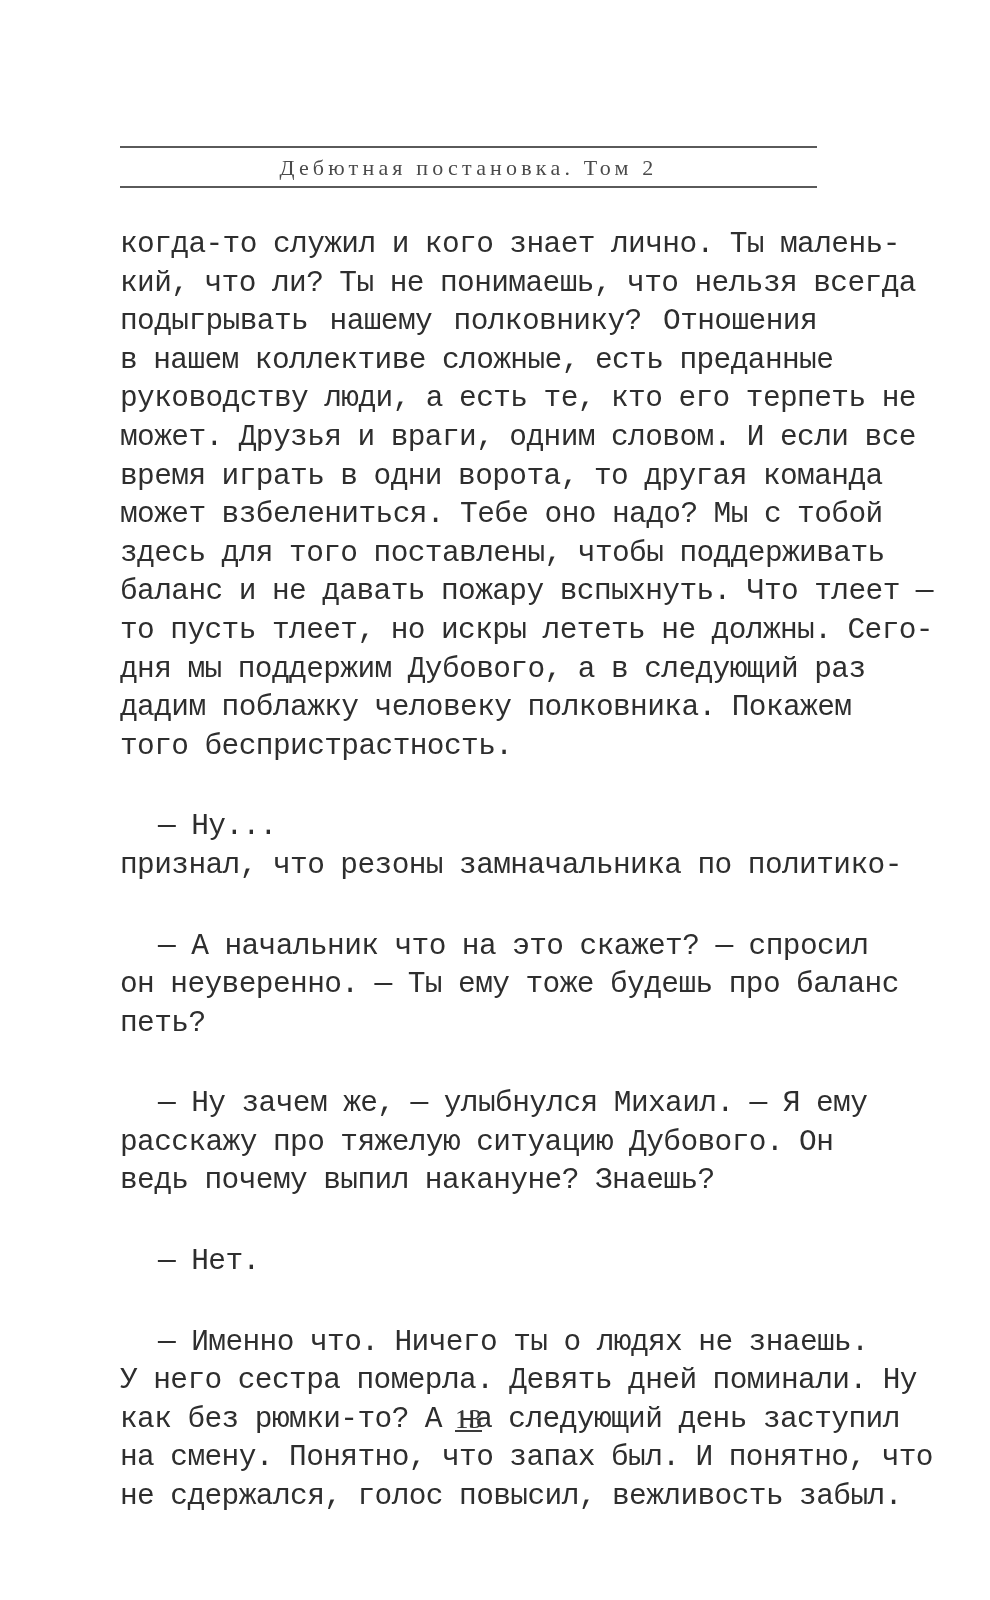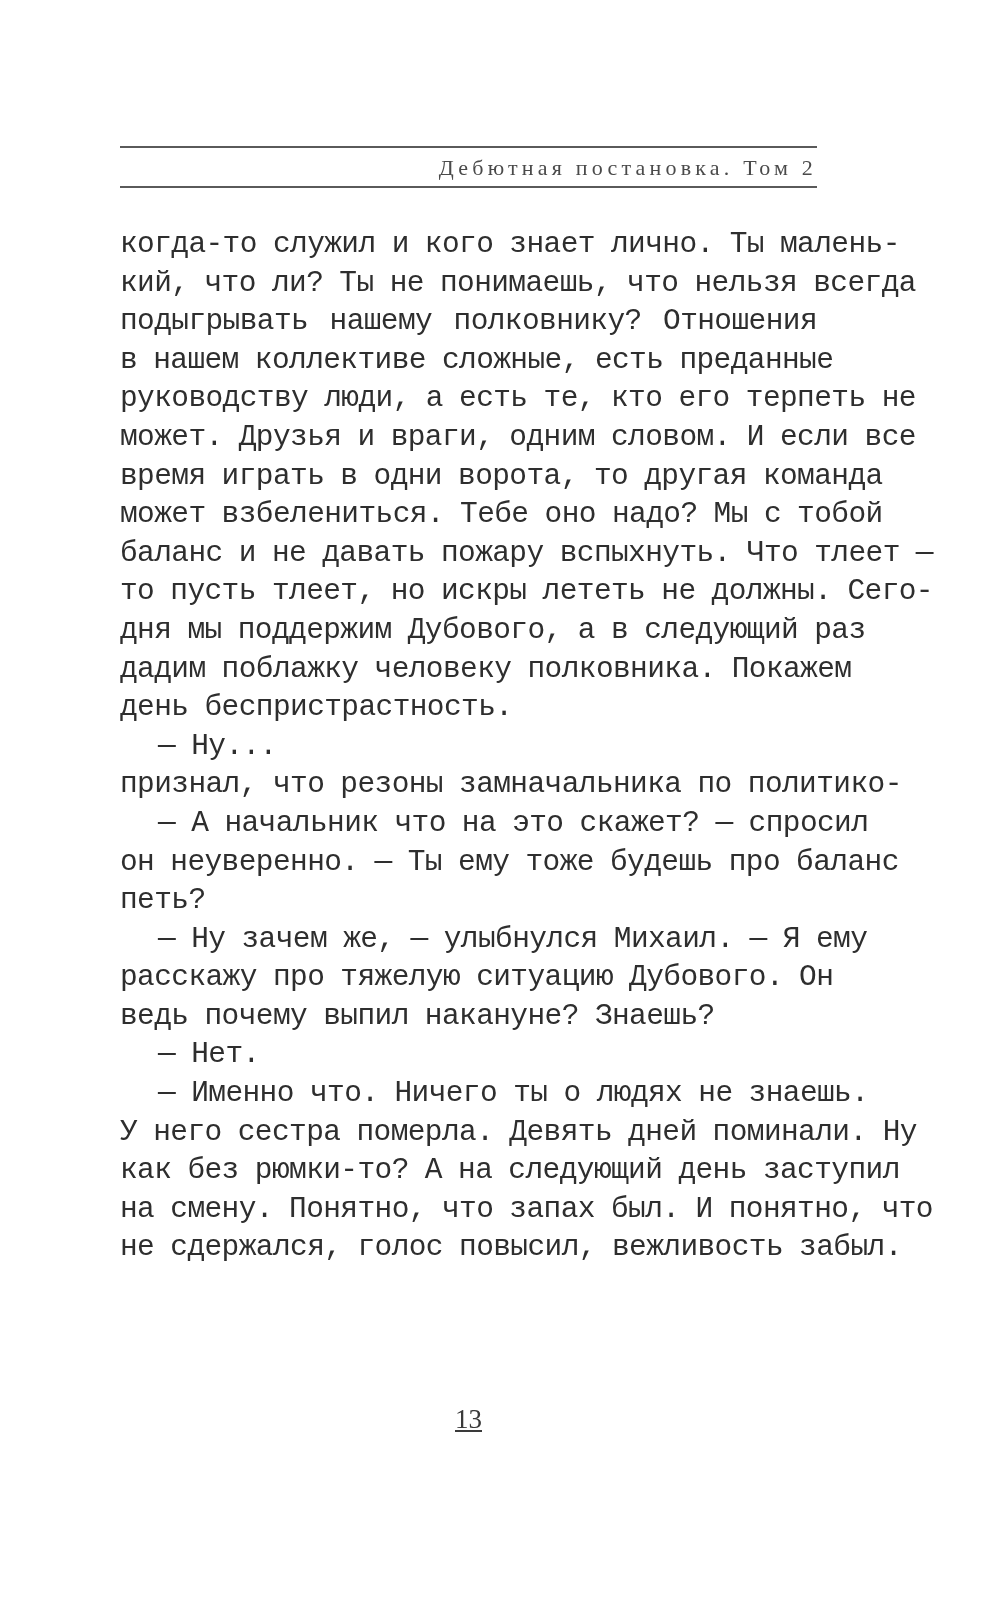--- a/index.html
+++ b/index.html
@@ -28,21 +28,21 @@
       height: 0;
       border-top: 2px solid #5a5a5a;
     }
     .rule.top { top: 146px; }
     .rule.bottom { top: 186px; }
     .running-head {
       position: absolute;
       top: 154px;
       left: 0;
       width: 697px;
-      text-align: right;
+      text-align: center;
       font-size: 22px;
       letter-spacing: 4.2px;
       color: #4a4a4a;
       line-height: 28px;
     }
     .body-text {
       position: absolute;
       top: 225px;
       left: 0;
       width: 697px;
@@ -58,20 +58,21 @@
       text-align: justify;
       text-align-last: justify;
       height: 38.6px;
       font-family: Liberation Mono, monospace;
     }
     .line.last {
       text-align-last: left;
     }
     .line.indent {
       padding-left: 38px;
+      margin-top: 42px;
     }
     .page-number {
       position: absolute;
       top: 1404px;
       left: 0;
       width: 697px;
       text-align: center;
       font-size: 27px;
       color: #3a3a3a;
       line-height: 30px;
@@ -88,25 +89,26 @@
 
   <div class="body-text" id="body-text">
       <span class="line">когда-то служил и кого знает лично. Ты малень-</span>
       <span class="line">кий, что ли? Ты не понимаешь, что нельзя всегда</span>
       <span class="line">подыгрывать нашему полковнику? Отношения</span>
       <span class="line">в нашем коллективе сложные, есть преданные</span>
       <span class="line">руководству люди, а есть те, кто его терпеть не</span>
       <span class="line">может. Друзья и враги, одним словом. И если все</span>
       <span class="line">время играть в одни ворота, то другая команда</span>
       <span class="line">может взбелениться. Тебе оно надо? Мы с тобой</span>
+      <span class="line">здесь для того поставлены, чтобы поддерживать</span>
       <span class="line">баланс и не давать пожару вспыхнуть. Что тлеет —</span>
       <span class="line">то пусть тлеет, но искры лететь не должны. Сего-</span>
       <span class="line">дня мы поддержим Дубового, а в следующий раз</span>
       <span class="line">дадим поблажку человеку полковника. Покажем</span>
-      <span class="line last">день беспристрастность.</span>
+      <span class="line last">того беспристрастность.</span>
       <span class="line indent last">— Ну...</span>
       <span class="line">признал, что резоны замначальника по политико-</span>
       <span class="line indent">— А начальник что на это скажет? — спросил</span>
       <span class="line">он неуверенно. — Ты ему тоже будешь про баланс</span>
       <span class="line last">петь?</span>
       <span class="line indent">— Ну зачем же, — улыбнулся Михаил. — Я ему</span>
       <span class="line">расскажу про тяжелую ситуацию Дубового. Он</span>
       <span class="line last">ведь почему выпил накануне? Знаешь?</span>
       <span class="line indent last">— Нет.</span>
       <span class="line indent">— Именно что. Ничего ты о людях не знаешь.</span>

